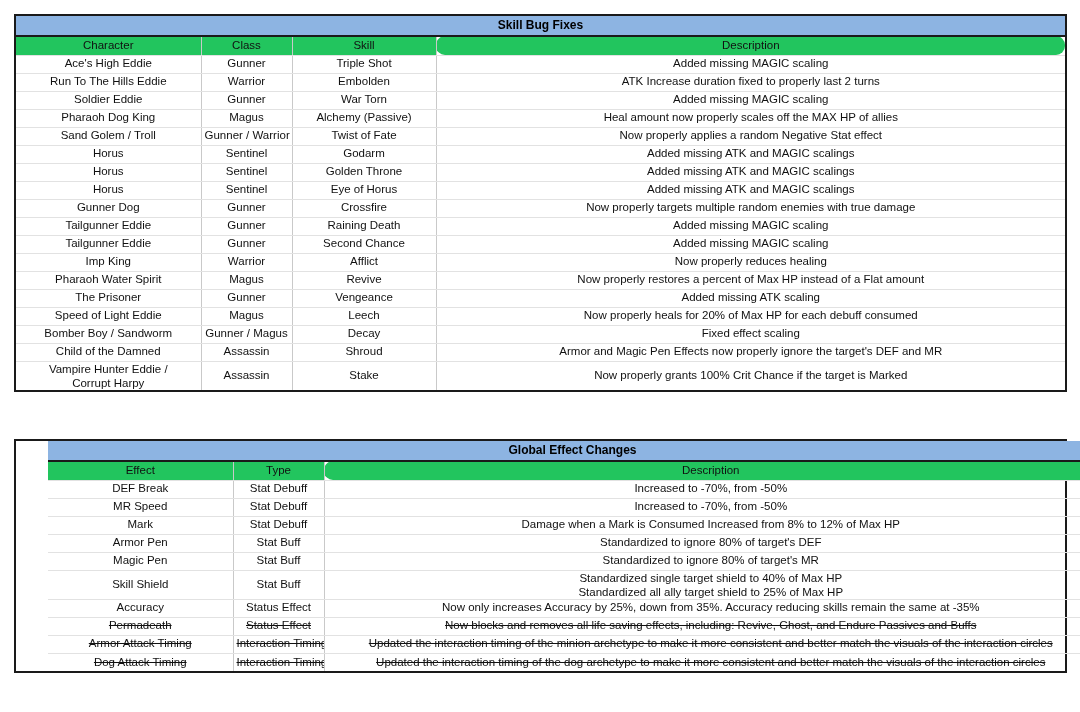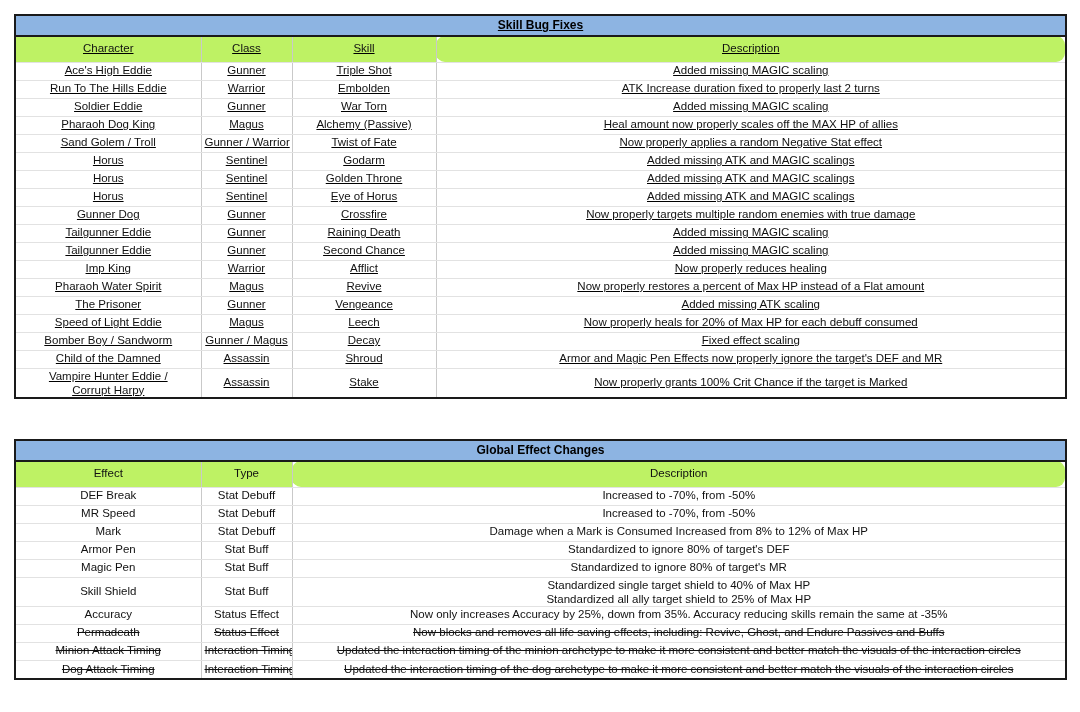--- a/index.html
+++ b/index.html
@@ -22,22 +22,22 @@
 
   
   .tbl-wrap {
     position: absolute;
     left: 14px;
     width: 1053px;
     border: 2px solid #1a1a1a;
     box-sizing: border-box;
     background: #ffffff;
   }
-  #table-skill-bug-fixes { top: 14px; text-decoration: underline; }
-  #table-global-effect-changes { top: 439px; }
+  #table-skill-bug-fixes { top: 14px; }
+  #table-global-effect-changes { top: 439px; padding-left: 32px; }
 
   table.grid {
     width: 100%;
     border-collapse: collapse;
     table-layout: fixed;
   }
   table.grid td, table.grid th {
     padding: 0 3px;
     margin: 0;
     font-weight: normal;
@@ -62,24 +62,24 @@
     font-weight: bold !important;
     font-size: 12px !important;
     height: 20px;
     border-right: none !important;
     border-bottom: 2px solid #1a1a1a !important;
     color: #000000 !important;
   }
 
   
   .colhead th {
-    background: #bef264;
+    background: #22c55e;
     font-weight: bold;
     font-size: 12px;
-    height: 26px;
+    height: 19px;
     border-bottom: 2px solid #1a1a1a;
     border-right: 1px solid #1a1a1a;
     color: #000000;
   }
   .colhead th:last-child { border-right: none; border-radius: 9px; }
 
   
   tbody tr td { height: 18px; }
   tbody tr:last-child td { border-bottom: none; }
 
@@ -299,21 +299,21 @@
             <td>Accuracy</td>
             <td>Status Effect</td>
             <td>Now only increases Accuracy by 25%, down from 35%. Accuracy reducing skills remain the same at -35%</td>
           </tr>
           <tr class="row-red">
             <td>Permadeath</td>
             <td>Status Effect</td>
             <td>Now blocks and removes all life saving effects, including: Revive, Ghost, and Endure Passives and Buffs</td>
           </tr>
           <tr class="row-red">
-            <td>Minion Attack Timing</td>
+            <td>Armor Attack Timing</td>
             <td>Interaction Timing</td>
             <td>Updated the interaction timing of the minion archetype to make it more consistent and better match the visuals of the interaction circles</td>
           </tr>
           <tr class="row-red">
             <td>Dog Attack Timing</td>
             <td>Interaction Timing</td>
             <td>Updated the interaction timing of the dog archetype to make it more consistent and better match the visuals of the interaction circles</td>
           </tr>
         </tbody>
     </table>

